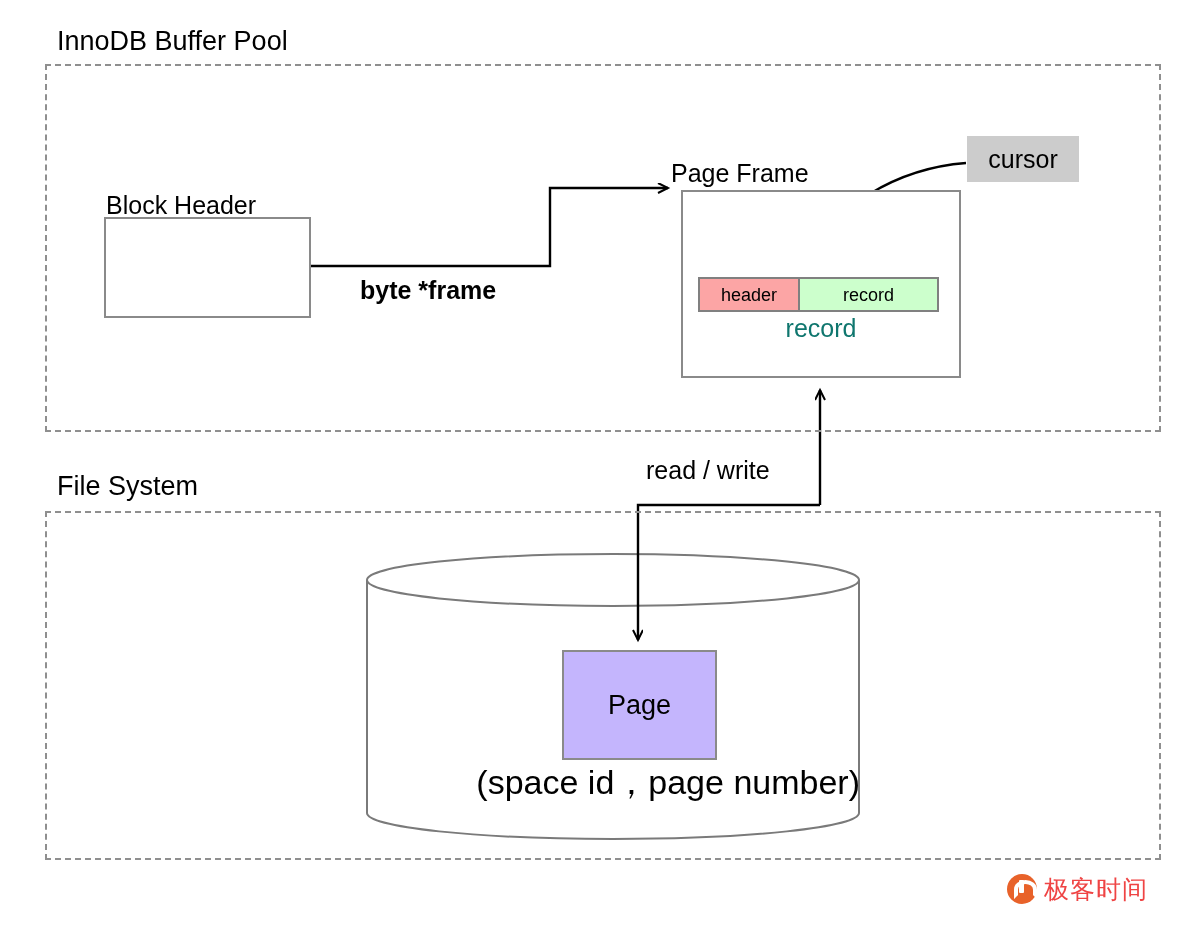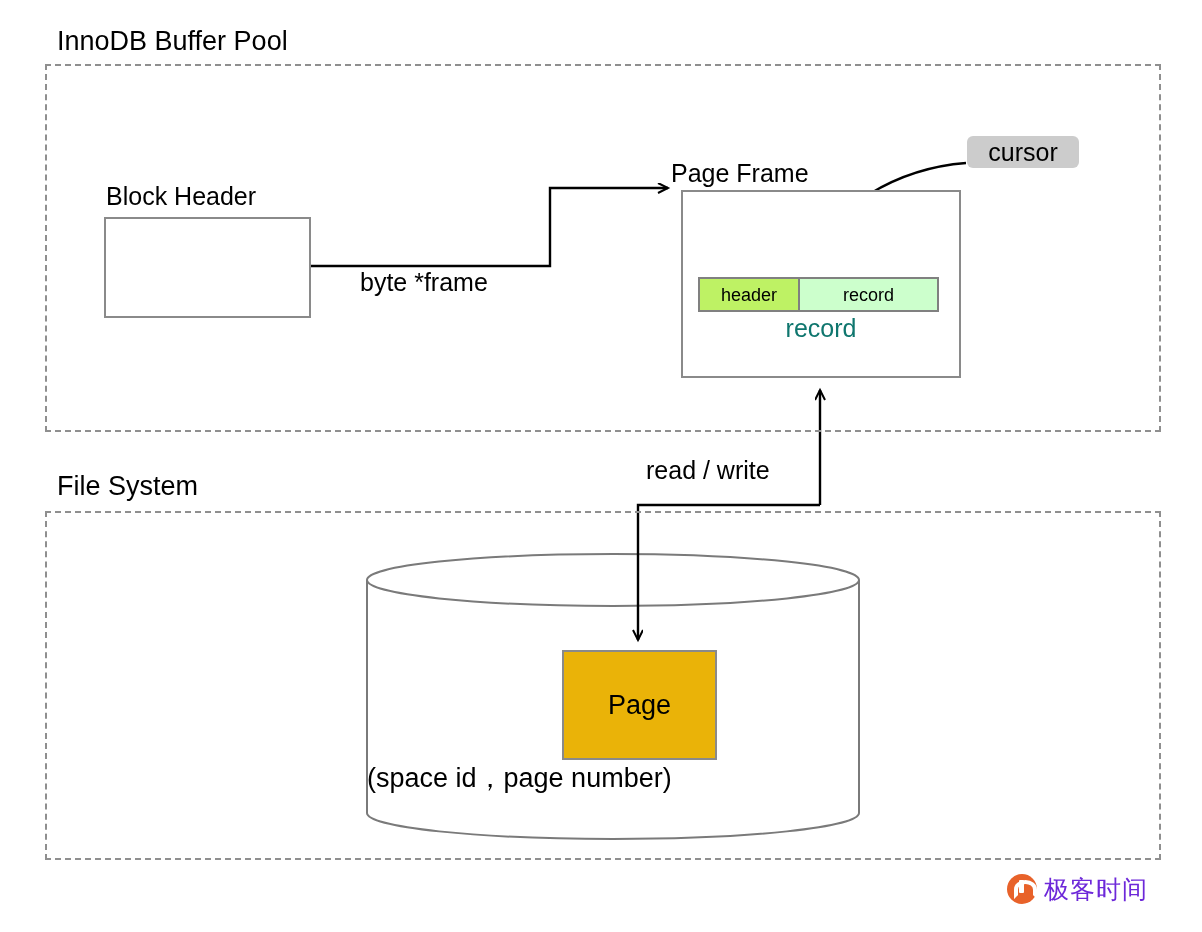--- a/index.html
+++ b/index.html
@@ -45,21 +45,21 @@
   #file-system-title { left: 57px;  top: 473px; }
 
   
   .box-caption {
     position: absolute;
     font-size: 25px;
     line-height: 1;
     white-space: nowrap;
     color: #000;
   }
-  #block-header-caption { left: 106px; top: 184px; }
+  #block-header-caption { left: 106px; top: 193px; }
   #page-frame-caption   { left: 671px; top: 161px; }
 
   
   .plain-box {
     position: absolute;
     border: 2px solid #8a8a8a;
     background: #ffffff;
   }
   #block-header-box { left: 104px; top: 217px; width: 207px; height: 101px; }
   #page-frame-box   { left: 681px; top: 190px; width: 280px; height: 188px; }
@@ -78,21 +78,21 @@
     display: flex;
     align-items: center;
     justify-content: center;
     font-size: 18px;
     line-height: 1;
     color: #000;
     white-space: nowrap;
   }
   #record-header-cell {
     width: 102px;
-    background: #bef264;
+    background: #fca5a5;
   }
   #record-fields-cell {
     width: 141px;
     background: #ccffcc;
     border-left: 2px solid #808080;
     margin-left: -2px;
   }
   #record-caption {
     position: absolute;
     left: 681px;
@@ -104,69 +104,68 @@
     color: #0f766e;
     white-space: nowrap;
   }
 
   
   #cursor-label {
     position: absolute;
     left: 967px;
     top: 136px;
     width: 112px;
-    height: 32px;
+    height: 46px;
     background: #cccccc;
     display: flex;
     align-items: center;
     justify-content: center;
     font-size: 25px;
     line-height: 1;
     color: #000;
     white-space: nowrap;
-    border-radius: 6px;
   }
 
   
   .edge-label {
     position: absolute;
     font-size: 25px;
     line-height: 1;
     color: #000;
     white-space: nowrap;
     background: #ffffff;
     padding: 0 3px;
   }
-  #byte-frame-label { left: 357px; top: 270px; }
+  #byte-frame-label { left: 357px; top: 278px; font-weight: bold; }
   #read-write-label { left: 643px; top: 458px; }
 
   
   #page-box {
     position: absolute;
     left: 562px;
     top: 650px;
     width: 155px;
     height: 110px;
-    background: #eab308;
+    background: #c4b5fd;
     border: 2px solid #8a8a8a;
     display: flex;
     align-items: center;
     justify-content: center;
     font-size: 27px;
     line-height: 1;
     color: #000;
     white-space: nowrap;
   }
   #page-coords-label {
     position: absolute;
     left: 367px;
     top: 765px;
     width: 493px;
-    text-align: left;
-    font-size: 27px;
+    text-align: right;
+    font-size: 34px;
     line-height: 1;
     color: #000;
     white-space: nowrap;
   }
 
   
   #watermark {
     position: absolute;
     left: 1007px;
     top: 874px;
@@ -199,21 +198,21 @@
     top: 6px;
     width: 15px;
     height: 11px;
     border: 4px solid #ffffff;
     border-bottom-color: transparent;
     border-radius: 50% 50% 0 0;
   }
   #watermark-text {
     font-size: 25px;
     line-height: 1;
-    color: #6d28d9;
+    color: #ef4444;
     letter-spacing: 1px;
     white-space: nowrap;
     font-family: "DejaVu Sans", sans-serif;
   }
 </style>
 </head>
 <body>
 
 <div id="canvas">
 

